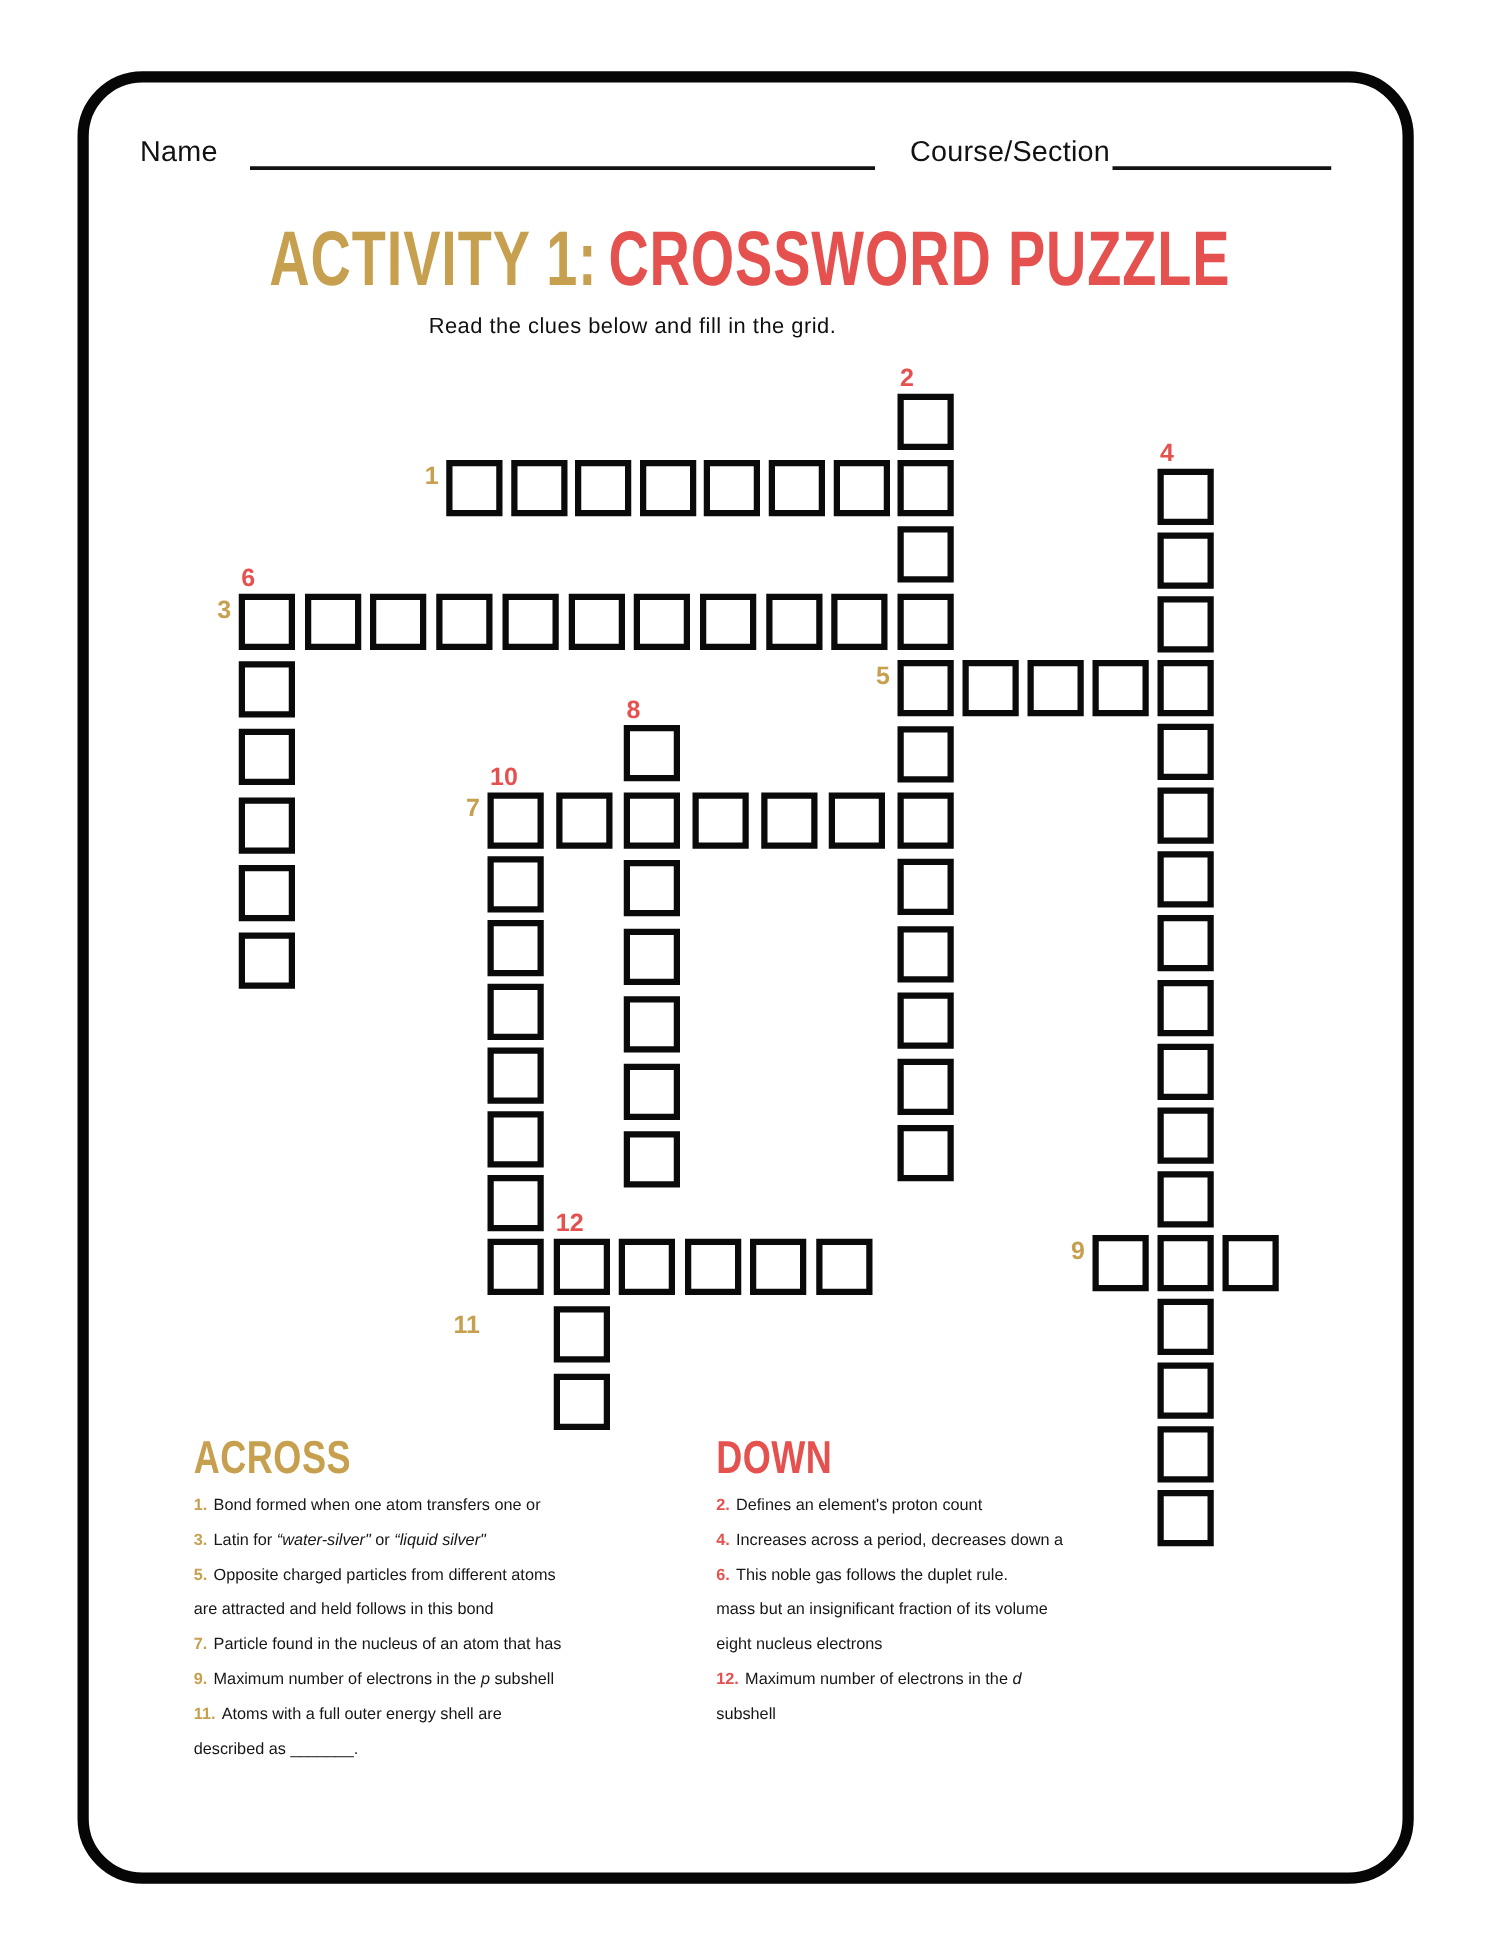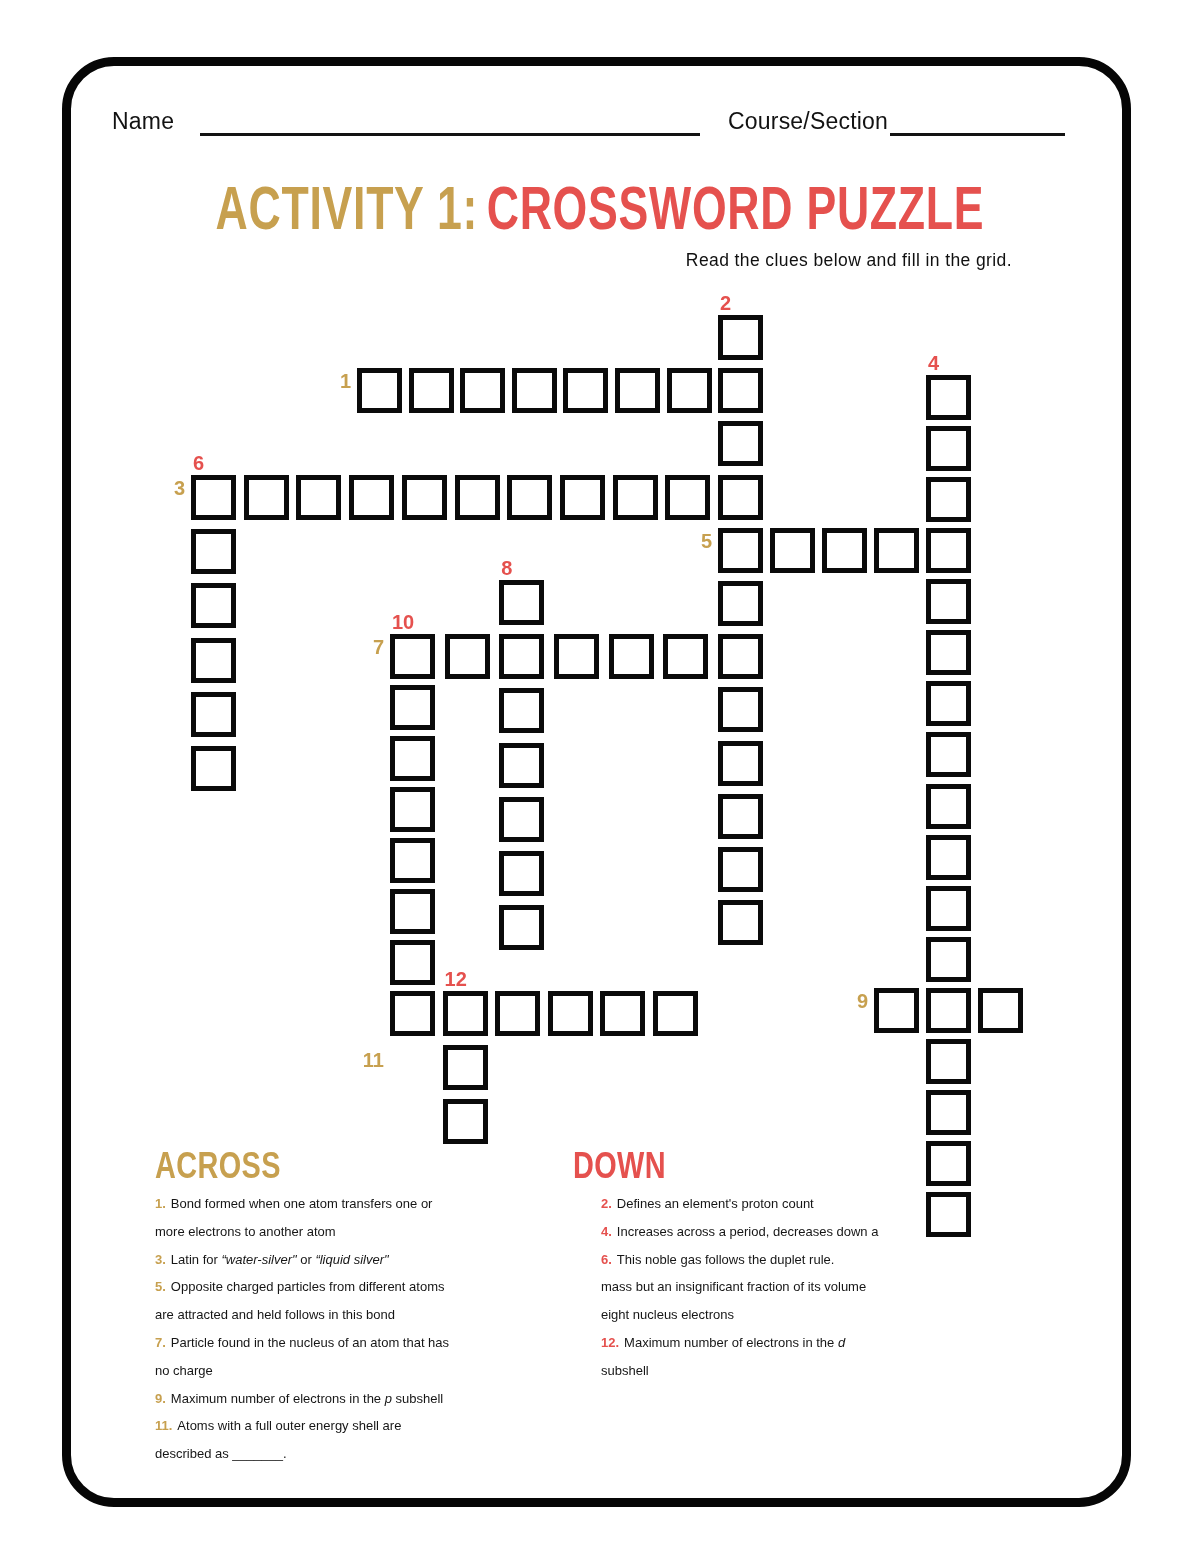--- a/index.html
+++ b/index.html
@@ -7,21 +7,21 @@
   .page{position:relative;width:1200px;height:1553px;background:#fff;overflow:hidden;}
   .frame{position:absolute;left:62px;top:57px;width:1069px;height:1450px;
          border:9px solid #060606;border-radius:52px;box-sizing:border-box;background:transparent;}
   .hdr-label{position:absolute;top:108px;font-size:23px;color:#121212;letter-spacing:0.2px;}
   .hdr-line{position:absolute;top:133px;height:3px;background:#131313;}
   .title-row{position:absolute;top:172px;left:0;width:1200px;text-align:center;white-space:nowrap;}
   .title-inner{display:inline-block;transform:scaleX(0.72);transform-origin:center;
                font-weight:bold;font-size:62px;letter-spacing:1px;}
   .t-gold{color:var(--gold);margin-right:12px;}
   .t-red{color:var(--red);}
-  .subtitle{position:absolute;top:250px;left:0;width:1012px;text-align:right;
+  .subtitle{position:absolute;top:250px;left:0;width:1012px;text-align:center;
             font-size:17.5px;letter-spacing:0.4px;color:#101010;}
   .cell{position:absolute;width:45px;height:45px;box-sizing:border-box;
         border:5px solid #0a0a0a;background:#ffffff;}
   .cell-num{position:absolute;font-weight:bold;font-size:20px;line-height:20px;}
   .num-across{color:var(--gold);width:50px;text-align:right;}
   .num-down{color:var(--red);}
   .sec-h{position:absolute;top:1145px;font-weight:bold;font-size:37px;
          transform:scaleX(0.78);transform-origin:left;letter-spacing:0.5px;}
   .gold-h{color:var(--gold);}
   .red-h{color:var(--red);}
@@ -145,31 +145,29 @@
       <div class="cell" style="left: 442.6px; top: 1045px;"></div>
       <div class="cell" style="left: 442.6px; top: 1099px;"></div>
       <span class="cell-num num-down" style="left: 444.6px; top: 969px;">12</span>
     </div>
 
   <div class="sec-h gold-h" style="left:155px">ACROSS</div>
   <div class="sec-h red-h" style="left:573px">DOWN</div>
 
   <div id="acrossList" class="clue-list" style="left:155px">
       <div class="clue-line"><span class="clue-num gold">1.</span><span>Bond formed when one atom transfers one or</span></div>
-      <div class="clue-line"><span>more electrons to another atom</span></div>
       <div class="clue-line"><span class="clue-num gold">3.</span><span>Latin for </span><em>“water-silver"</em><span> or </span><em>“liquid silver"</em></div>
       <div class="clue-line"><span class="clue-num gold">5.</span><span>Opposite charged particles from different atoms</span></div>
       <div class="clue-line"><span>are attracted and held follows in this bond</span></div>
       <div class="clue-line"><span class="clue-num gold">7.</span><span>Particle found in the nucleus of an atom that has</span></div>
-      <div class="clue-line"><span>no charge</span></div>
       <div class="clue-line"><span class="clue-num gold">9.</span><span>Maximum number of electrons in the </span><em>p</em><span> subshell</span></div>
       <div class="clue-line"><span class="clue-num gold">11.</span><span>Atoms with a full outer energy shell are</span></div>
       <div class="clue-line"><span>described as _______.</span></div>
     </div>
-  <div id="downList" class="clue-list" style="left:601px">
+  <div id="downList" class="clue-list" style="left:573px">
       <div class="clue-line"><span class="clue-num red">2.</span><span>Defines an element's proton count</span></div>
       <div class="clue-line"><span class="clue-num red">4.</span><span>Increases across a period, decreases down a</span></div>
       <div class="clue-line"><span class="clue-num red">6.</span><span>This noble gas follows the duplet rule.</span></div>
       <div class="clue-line"><span>mass but an insignificant fraction of its volume</span></div>
       <div class="clue-line"><span>eight nucleus electrons</span></div>
       <div class="clue-line"><span class="clue-num red">12.</span><span>Maximum number of electrons in the </span><em>d</em></div>
       <div class="clue-line"><span>subshell</span></div>
     </div>
 </div>
 

